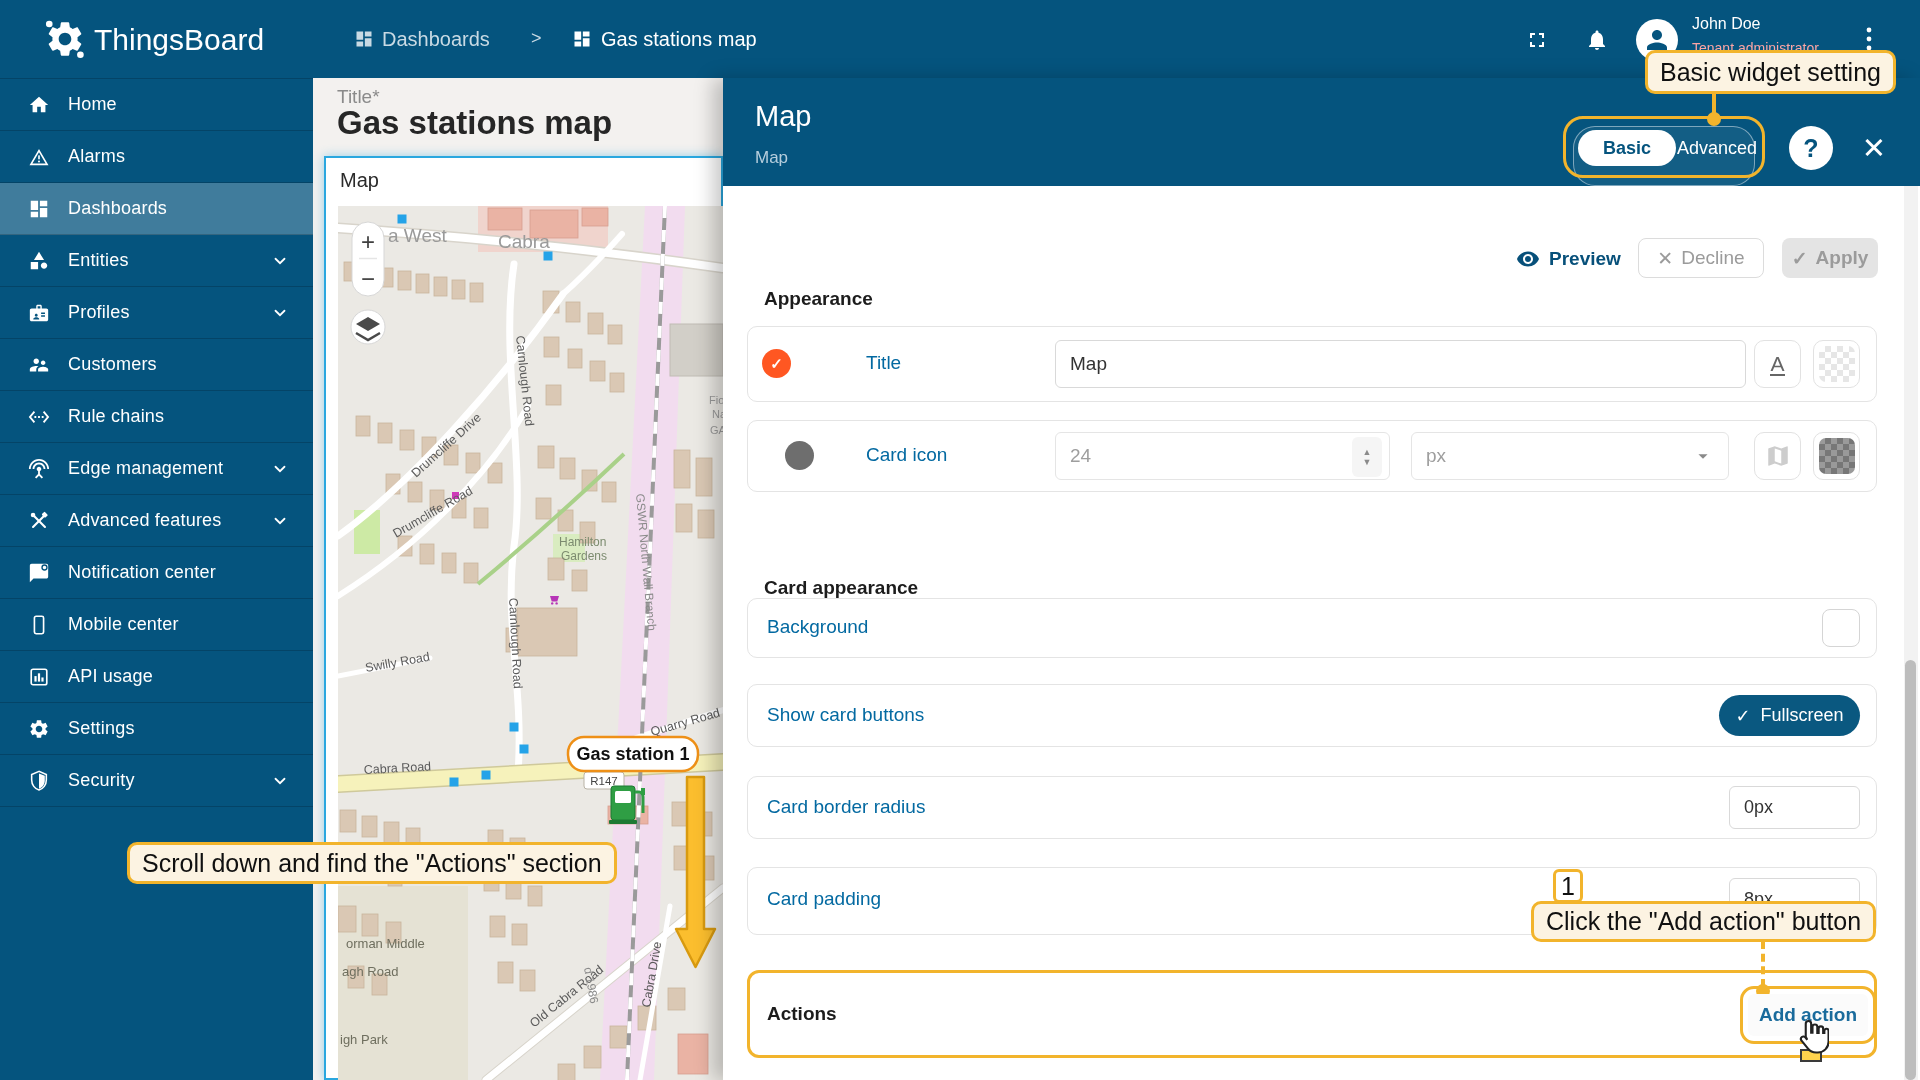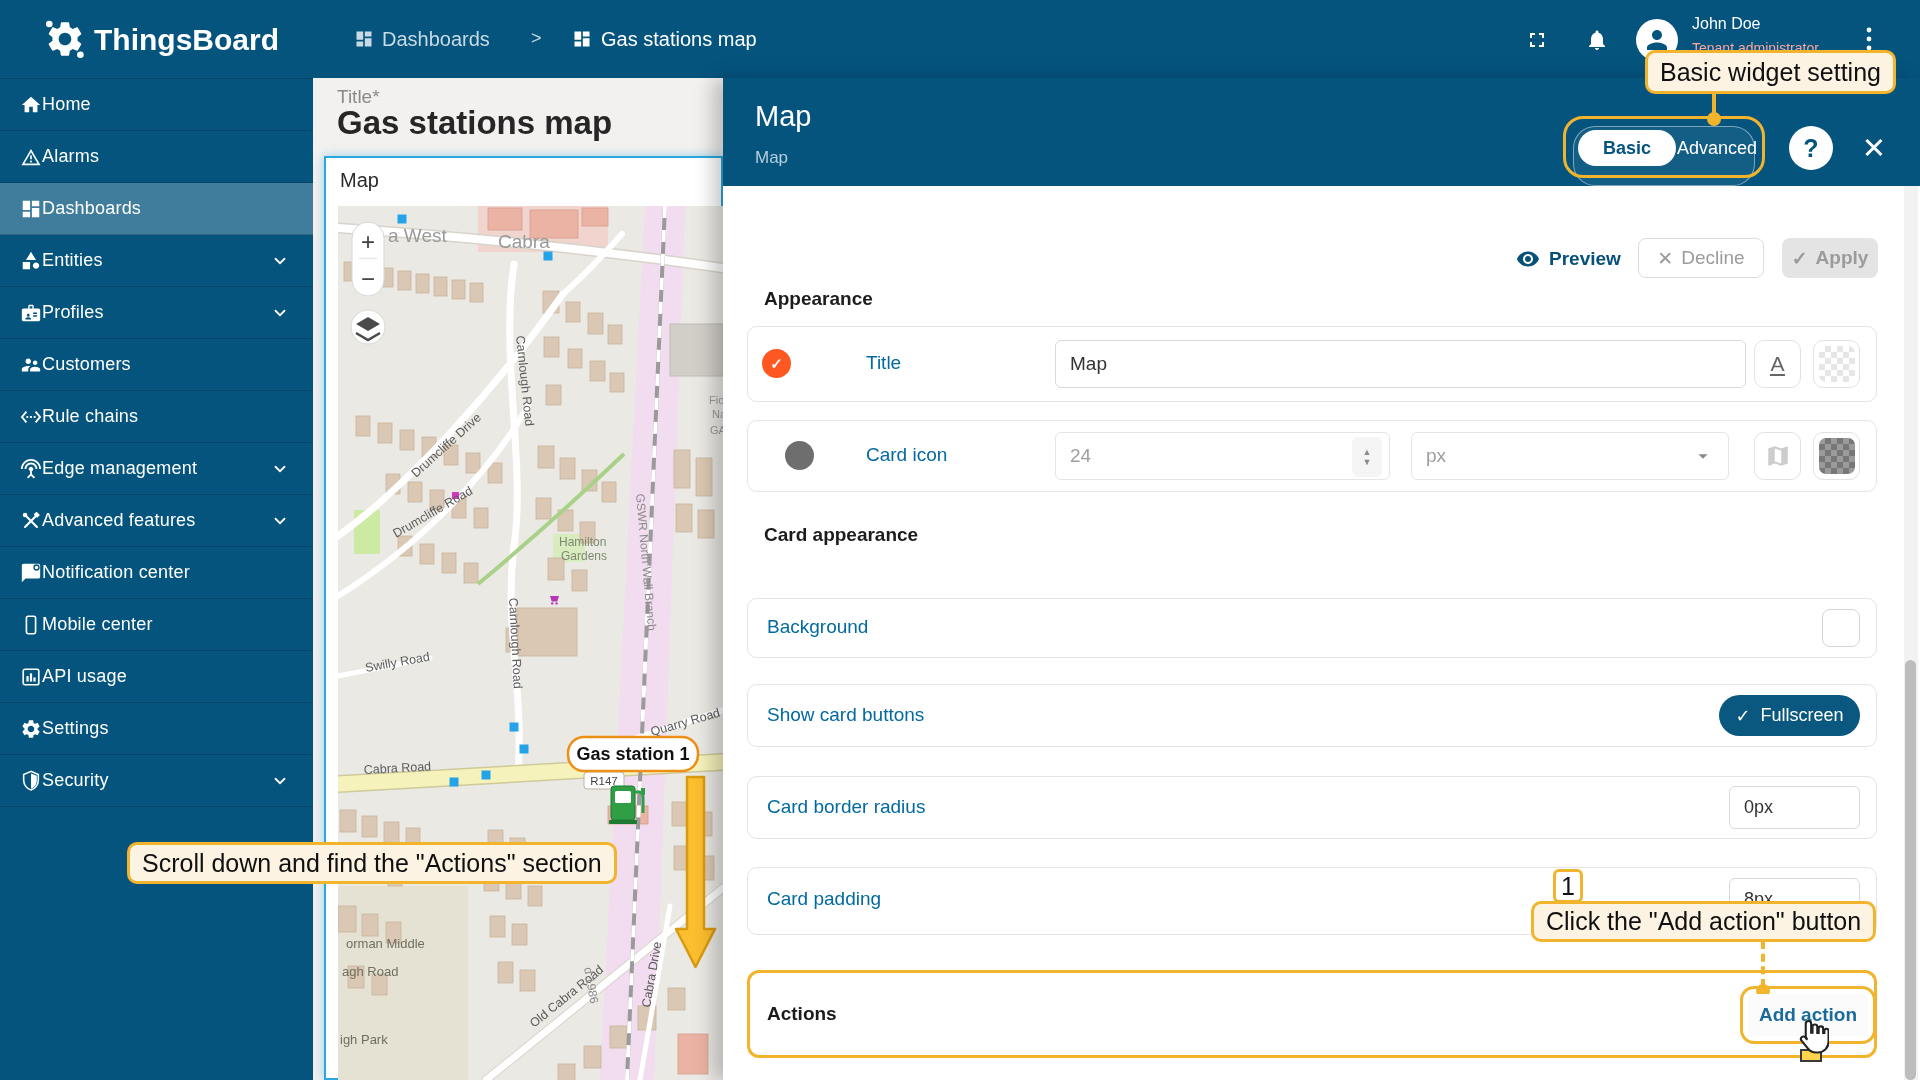--- a/index.html
+++ b/index.html
@@ -2,21 +2,21 @@
 <html><head>
 <meta charset="utf-8">
 <style>
   html,body{margin:0;padding:0}
   body{width:1920px;height:1080px;position:relative;overflow:hidden;background:#fff;
        font-family:"Liberation Sans",sans-serif;color:#222}
   .a{position:absolute;box-sizing:border-box}
   
   .topbar{left:0;top:0;width:1920px;height:78px;background:#05547E;z-index:5}
   .sidebar{left:0;top:78px;width:313px;height:1002px;background:#05547E;z-index:4}
-  .nav{height:51px;display:flex;align-items:center;padding-left:20px;
+  .nav{height:51px;display:flex;align-items:center;padding-left:28px;gap:18px;
        border-bottom:1px solid rgba(0,0,0,.18);cursor:pointer}
   .nav.sel{background:rgba(255,255,255,.24)}
   .nav .lbl{color:#fff;font-size:18px;font-weight:500;letter-spacing:.2px}
   .nav .chev{margin-left:auto;margin-right:24px;display:flex}
   .bc{font-size:20px}
   
   .editor{left:313px;top:78px;width:410px;height:1002px;background:#f3f1ef;z-index:1}
   .mapcard{left:324px;top:156px;width:399px;height:924px;background:#fff;
            border:2px solid #2AA7DF;box-shadow:0 0 10px rgba(42,167,223,.45);z-index:2}
   
@@ -57,21 +57,21 @@
 <div class="a topbar">
   <span class="a" style="left:44px;top:18px">
     <svg width="42" height="42" viewBox="0 0 24 24">
         <g fill="#fff">
           <path d="M19.14 12.94c.04-.3.06-.61.06-.94 0-.32-.02-.64-.07-.94l2.03-1.58c.18-.14.23-.41.12-.61l-1.92-3.32c-.12-.22-.37-.29-.59-.22l-2.39.96c-.5-.38-1.03-.7-1.62-.94l-.36-2.54c-.04-.24-.24-.41-.48-.41h-3.84c-.24 0-.43.17-.47.41l-.36 2.54c-.59.24-1.13.57-1.62.94l-2.39-.96c-.22-.08-.47 0-.59.22L2.74 8.87c-.12.21-.08.47.12.61l2.03 1.58c-.05.3-.09.63-.09.94s.02.64.07.94l-2.03 1.58c-.18.14-.23.41-.12.61l1.92 3.32c.12.22.37.29.59.22l2.39-.96c.5.38 1.03.7 1.62.94l.36 2.54c.05.24.24.41.48.41h3.84c.24 0 .44-.17.47-.41l.36-2.54c.59-.24 1.13-.56 1.62-.94l2.39.96c.22.08.47 0 .59-.22l1.92-3.32c.12-.22.07-.47-.12-.61l-2.01-1.58zM12 15.6c-1.98 0-3.6-1.62-3.6-3.6s1.62-3.6 3.6-3.6 3.6 1.62 3.6 3.6-1.62 3.6-3.6 3.6z"></path>
           <circle cx="3" cy="3.4" r="1.9"></circle>
           <circle cx="20.8" cy="21" r="1.9"></circle>
         </g>
       </svg>
   </span>
-  <span class="a" style="left:94px;top:23px;font-size:30px;color:#fff;font-weight:700">ThingsBoard</span>
+  <span class="a" style="left:94px;top:23px;font-size:30px;color:#fff;font-weight:400">ThingsBoard</span>
 
   <span class="a" style="left:354px;top:29px">
     <svg width="20" height="20" viewBox="0 0 24 24" fill="#c9dae4">
         <path d="M3 13h8V3H3v10zm0 8h8v-6H3v6zm10 0h8V11h-8v10zm0-18v6h8V3h-8z"></path>
       </svg>
   </span>
   <span class="a bc" style="left:382px;top:28px;color:#c9dae4">Dashboards</span>
   <span class="a" style="left:531px;top:28px;color:#c9dae4;font-size:18px">&gt;</span>
   <span class="a" style="left:572px;top:29px">
     <svg width="20" height="20" viewBox="0 0 24 24" fill="#fff">
@@ -520,21 +520,21 @@
   <div class="a sqbtn" style="left:1754px;top:432px">
     <svg width="26" height="26" viewBox="0 0 24 24">
       <path fill="#cdcdcd" d="M20.5 3 15 5 9 3 3.5 4.9c-.3.1-.5.4-.5.7v14.9c0 .3.3.5.6.4L9 19l6 2 5.5-1.9c.3-.1.5-.4.5-.7V3.5c0-.3-.3-.6-.5-.5zM15 19l-6-2.1V5l6 2.1V19z"></path>
     </svg>
   </div>
   <div class="a sqbtn" style="left:1813px;top:432px">
     <span class="checkerD" style="width:36px;height:36px"></span>
   </div>
 
 
-<span class="a h2" style="left:764px;top:524px">Card appearance</span>
+<span class="a h2" style="left:764px;top:577px">Card appearance</span>
 <div class="a row" style="left:747px;top:598px;width:1130px;height:60px"></div>
   <span class="a rlabel" style="left:767px;top:616px">Background</span>
   <span class="a" style="left:1822px;top:609px;width:38px;height:38px;border:1.5px solid #d5d5d5;border-radius:8px;background:#fff;z-index:13;cursor:pointer"></span>
 
 <div class="a row" style="left:747px;top:684px;width:1130px;height:63px"></div>
   <span class="a rlabel" style="left:767px;top:704px">Show card buttons</span>
   <div class="a chip" style="left:1719px;top:695px;width:141px;height:41px">
     <span>✓</span>
     <span>Fullscreen</span>
   </div>

